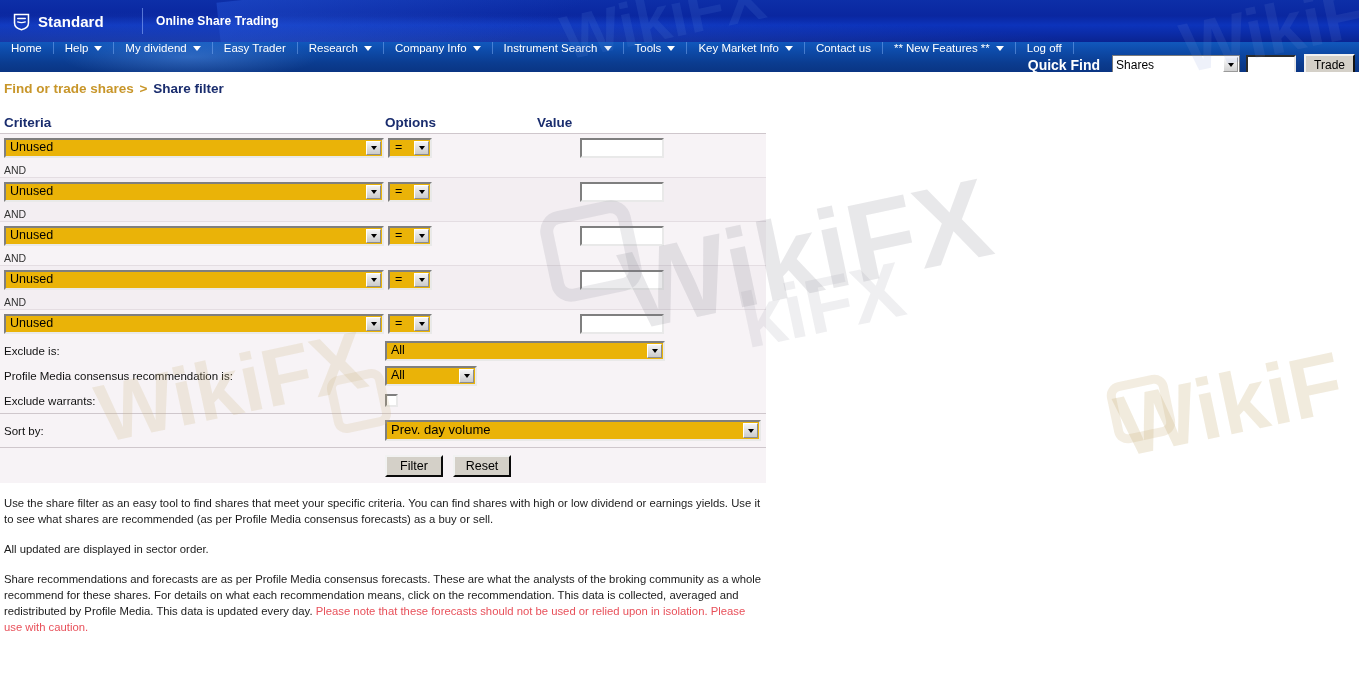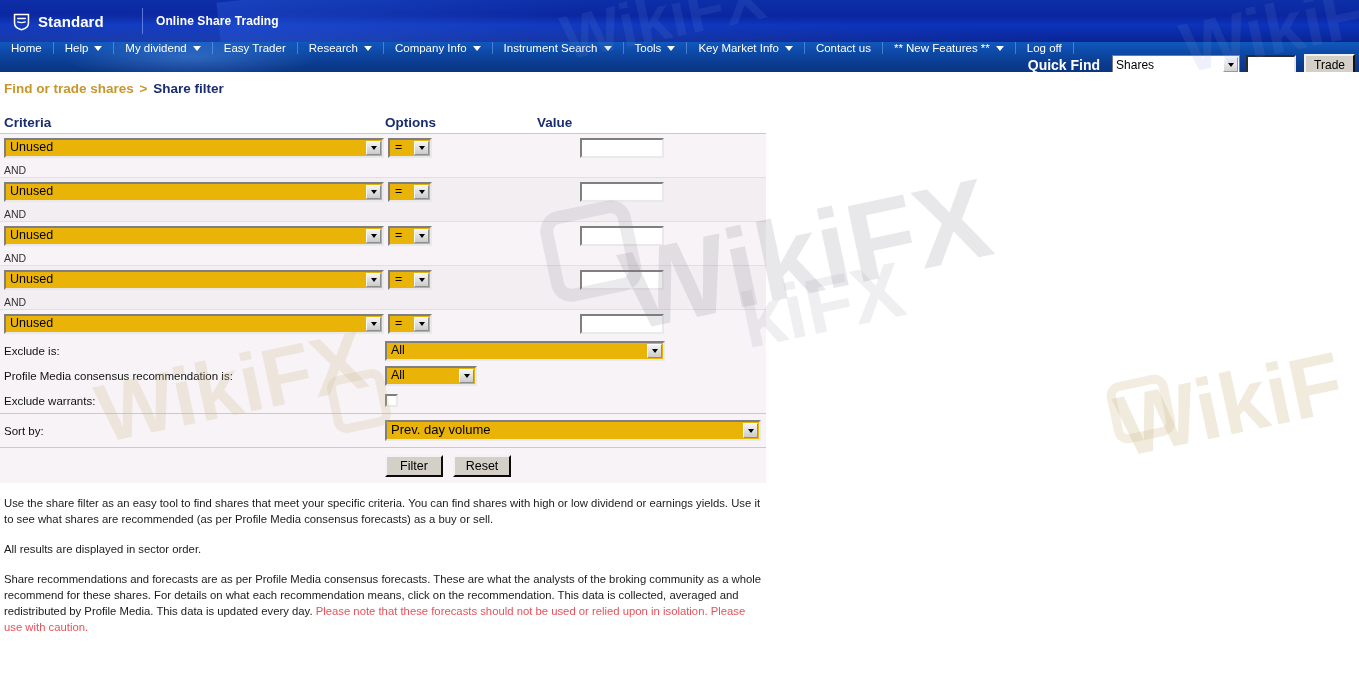--- a/index.html
+++ b/index.html
@@ -488,21 +488,21 @@
 
     <div class="btn-row zebra-a">
       <div class="win-btn">Filter</div>
       <div class="win-btn">Reset</div>
     </div>
 
   </div>
 
   <div class="copy" style="padding-top:12px;">
     <p>Use the share filter as an easy tool to find shares that meet your specific criteria. You can find shares with high or low dividend or earnings yields. Use it to see what shares are recommended (as per Profile Media consensus forecasts) as a buy or sell.</p>
-    <p>All results are displayed in sector order.</p>
+    <p>All updated are displayed in sector order.</p>
     <p><span>Share recommendations and forecasts are as per Profile Media consensus forecasts. These are what the analysts of the broking community as a whole recommend for these shares. For details on what each recommendation means, click on the recommendation. This data is collected, averaged and redistributed by Profile Media. This data is updated every day. </span><span class="warn">Please note that these forecasts should not be used or relied upon in isolation. Please use with caution.</span></p>
   </div>
 
 </div>
 
 <div class="wm" style="left:620px; top:190px; font-size:112px; color:rgba(120,120,132,0.17);">WikiFX</div>
 <div class="wm-ring" style="left:545px;top:205px;width:92px;height:92px;border:13px solid rgba(120,120,132,0.15);transform:rotate(-12deg);"></div>
 <div class="wm" style="left:1115px; top:355px; font-size:86px; color:rgba(200,175,120,0.25);">WikiF</div>
 <div class="wm-ring" style="left:1110px;top:378px;width:62px;height:62px;border:9px solid rgba(200,175,120,0.22);transform:rotate(-12deg);"></div>
 <div class="wm" style="left:95px; top:340px; font-size:82px; color:rgba(205,180,128,0.22);">WikiFX</div>

